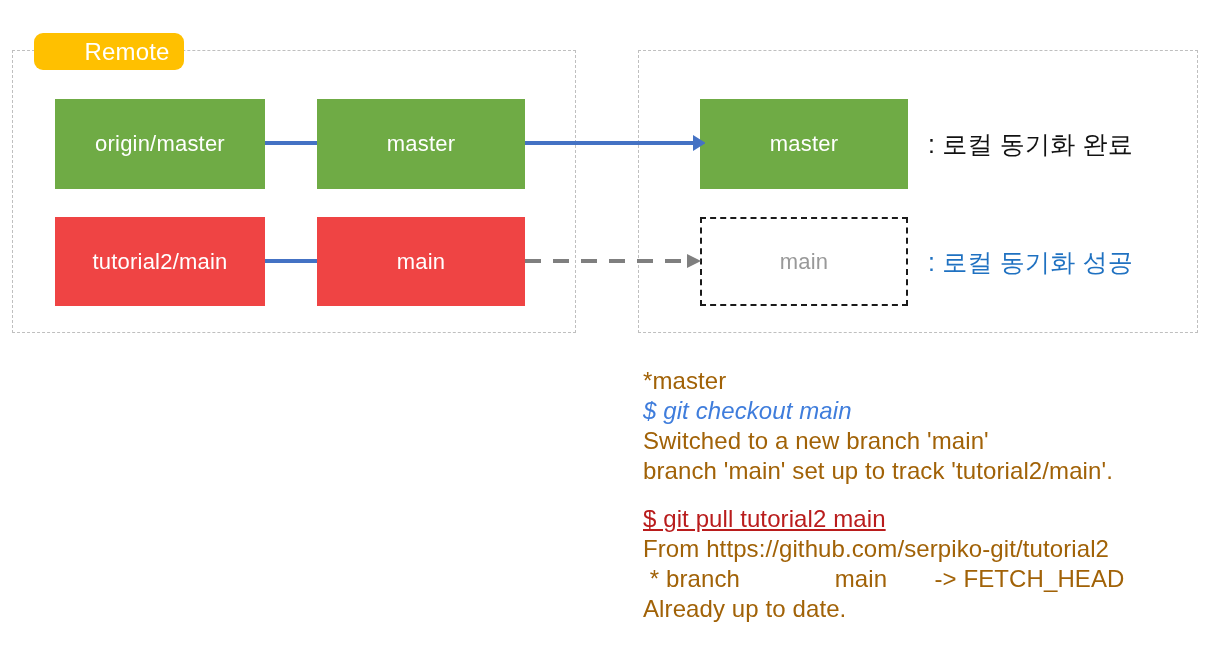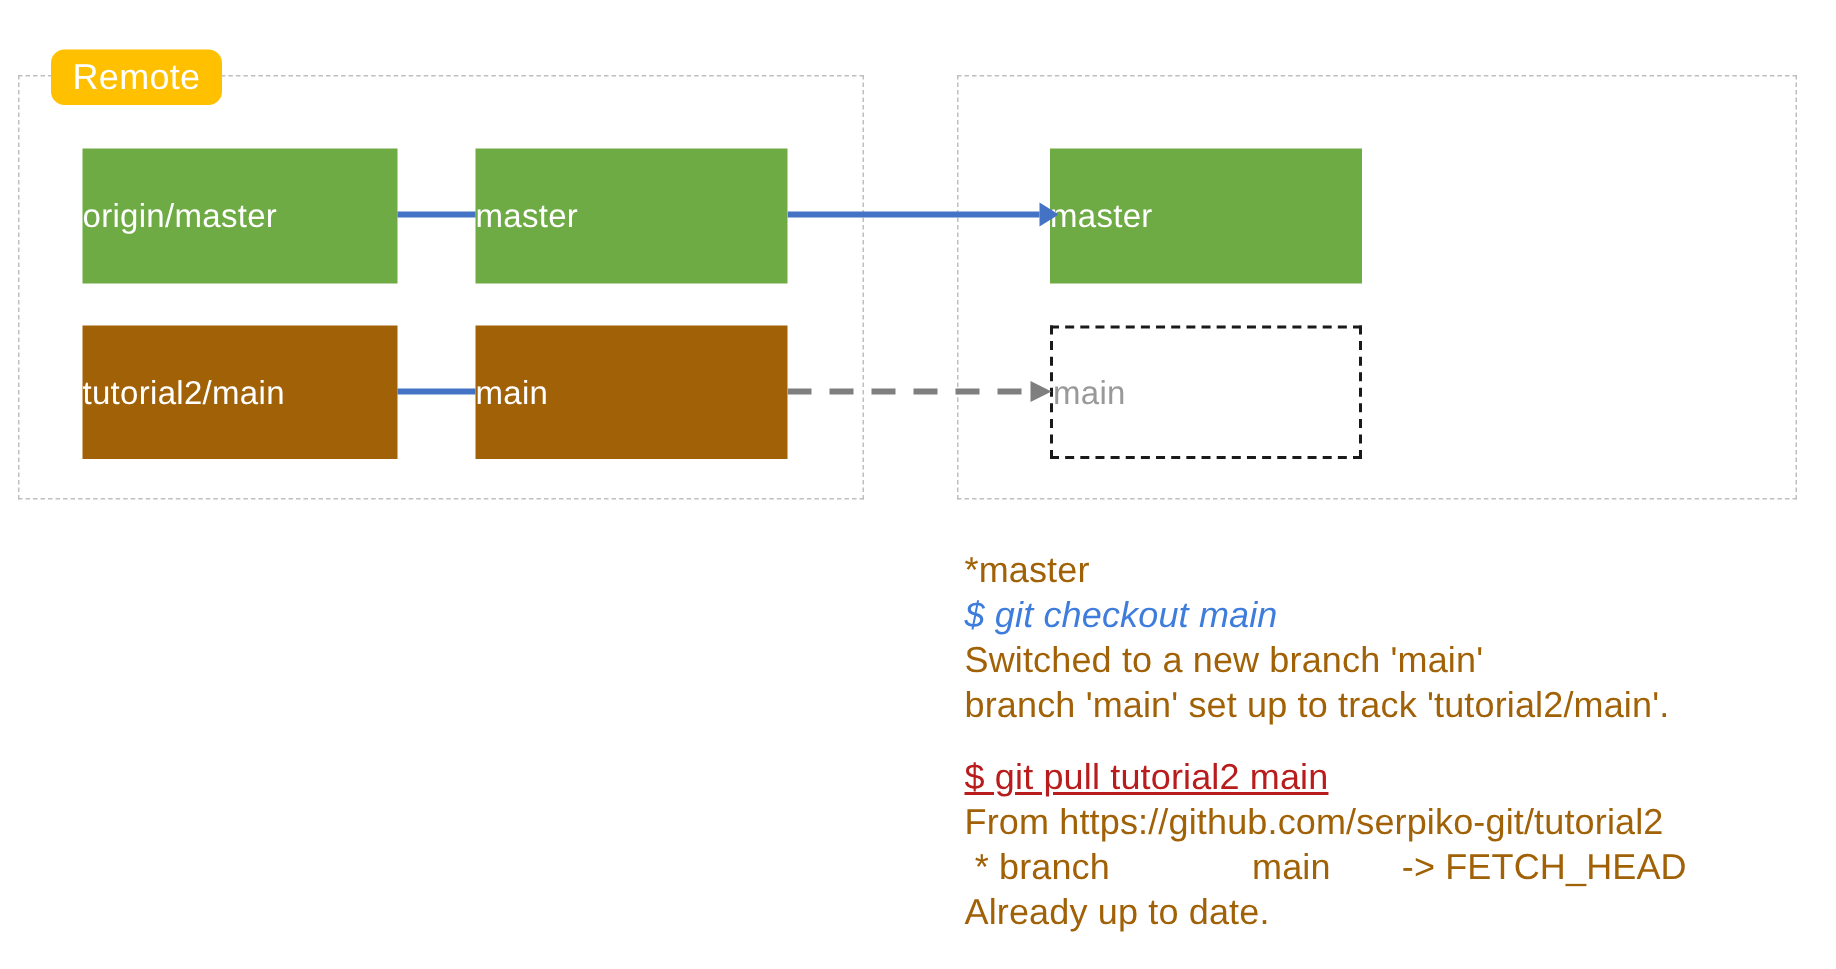--- a/index.html
+++ b/index.html
@@ -34,35 +34,36 @@
     position: absolute;
     background: #ffc000;
     color: #ffffff;
     border-radius: 9px;
     font-size: 24px;
     line-height: 37px;
     text-align: center;
     height: 37px;
     letter-spacing: 0.2px;
   }
-  #badge-remote { left: 34px;  top: 33px; width: 114px; }
+  #badge-remote { left: 34px;  top: 33px; width: 114px; padding-left: 36px; }
   #badge-local  { left: 660px; top: 33px; width: 126px; }
 
   
   .box {
     position: absolute;
     box-sizing: border-box;
     display: flex;
     align-items: center;
+    justify-content: center;
     color: #ffffff;
     font-size: 22px;
     letter-spacing: 0.2px;
   }
   .box.green { background: #6fab45; }
-  .box.blue  { background: #a16207; }
+  .box.blue  { background: #ef4444; }
   .box.ghost {
     background: #ffffff;
     border: 2px dashed #1a1a1a;
     color: #999999;
   }
 
   #box-origin-master { left: 55px;  top: 99px;  width: 210px; height: 90px; }
   #box-remote-master { left: 317px; top: 99px;  width: 208px; height: 90px; }
   #box-tutorial2-main{ left: 55px;  top: 217px; width: 210px; height: 89px; }
   #box-remote-main   { left: 317px; top: 217px; width: 208px; height: 89px; }
@@ -146,17 +147,19 @@
   <svg class="connector" id="arrow-sync-master" viewBox="0 0 180 30">
     <line x1="0" y1="15" x2="168" y2="15" stroke="#4472c4" stroke-width="4"></line>
     <polygon points="168,7 181,15 168,23" fill="#4472c4"></polygon>
   </svg>
 
   <svg class="connector" id="arrow-sync-main" viewBox="0 0 178 30">
     <line x1="0" y1="15" x2="162" y2="15" stroke="#7f7f7f" stroke-width="4" stroke-dasharray="16 12"></line>
     <polygon points="162,8 176,15 162,22" fill="#7f7f7f"></polygon>
   </svg>
 
+  <div class="annotation" id="ann-master">: 로컬 동기화 완료</div>
 
+  <div class="annotation" id="ann-main">: 로컬 동기화 성공</div>
 
   <div id="terminal"><span class="tline muted">*master</span><span class="tline command">$ git checkout main</span><span class="tline muted">Switched to a new branch 'main'</span><span class="tline muted">branch 'main' set up to track 'tutorial2/main'.</span><span class="tline spacer">&nbsp;</span><span class="tline dark">$ git pull tutorial2 main</span><span class="tline muted">From https://github.com/serpiko-git/tutorial2</span><span class="tline muted"> * branch              main       -&gt; FETCH_HEAD</span><span class="tline muted">Already up to date.</span></div>
 
 </div>
 
 </body></html>

